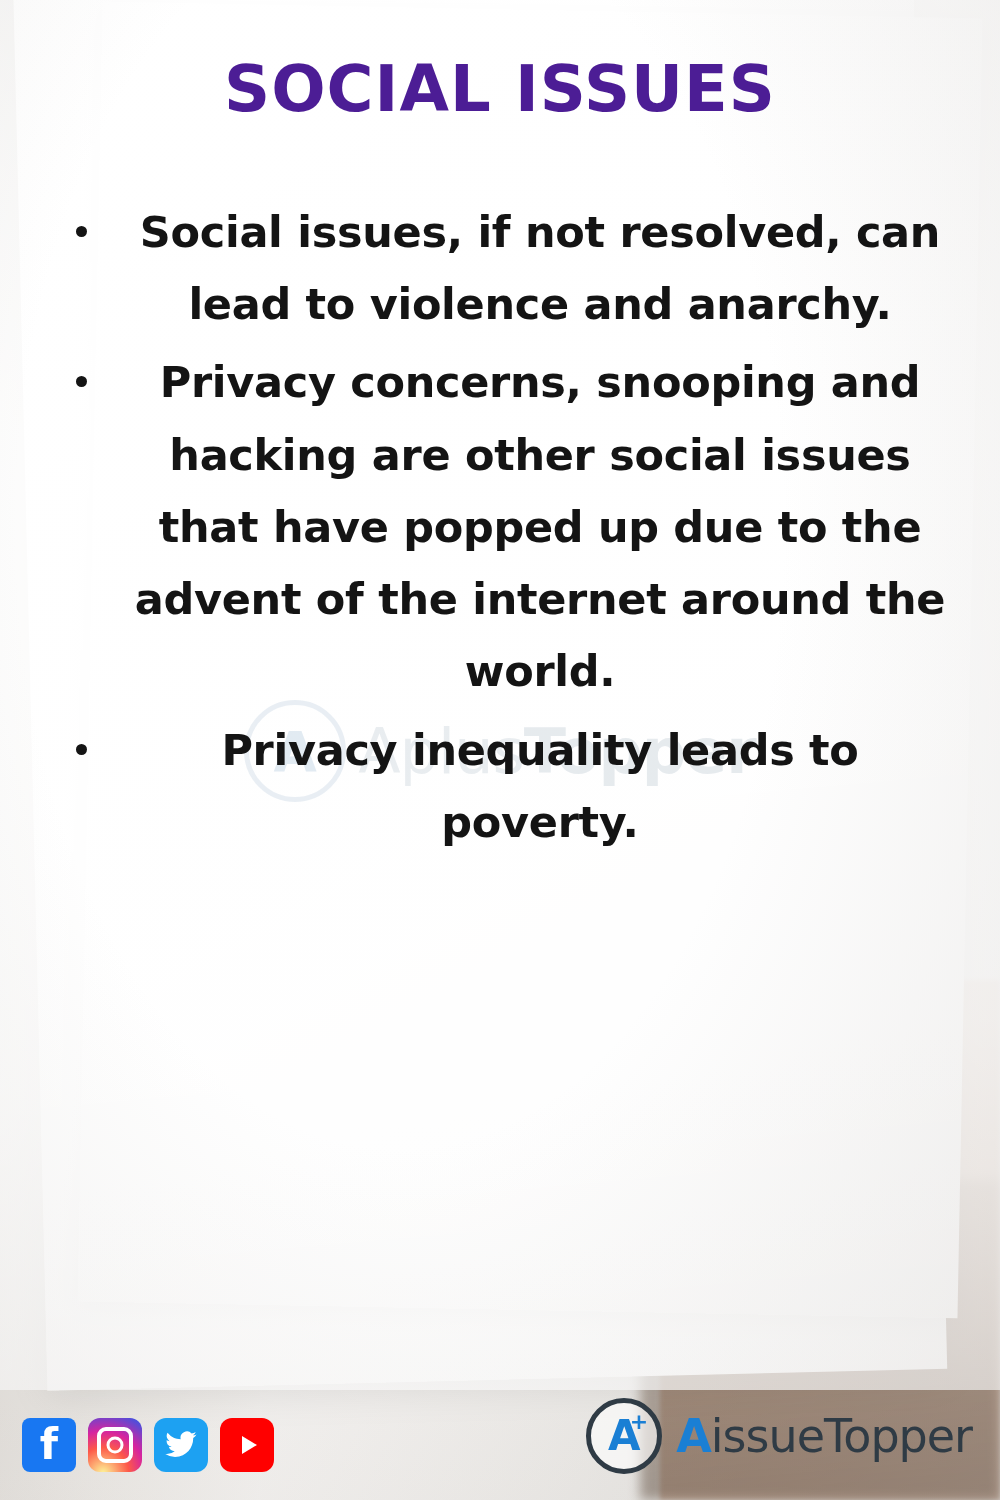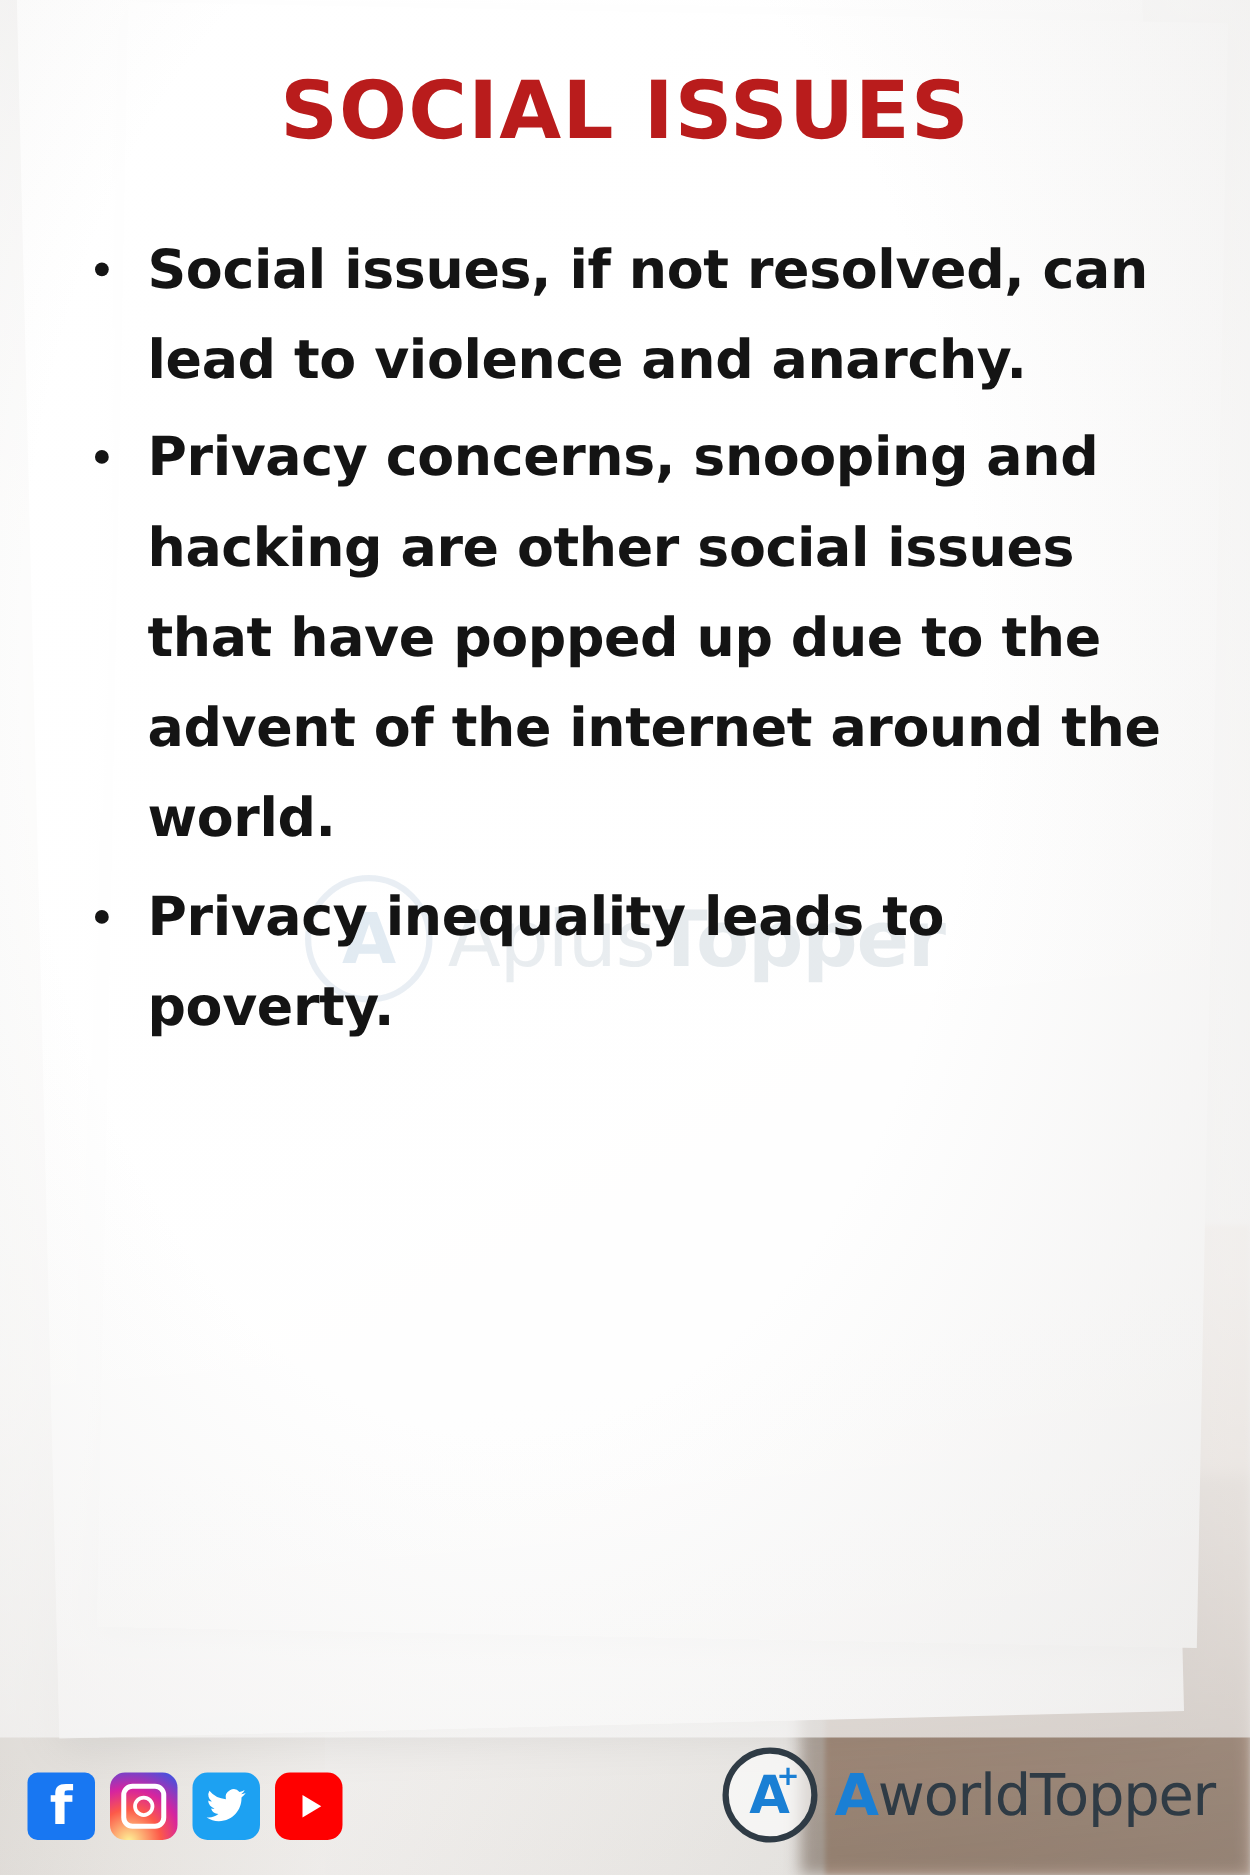--- a/index.html
+++ b/index.html
@@ -115,32 +115,33 @@
     position: absolute;
     inset: 0;
   }
   .title {
     position: absolute;
     top: 52px;
     width: 1000px;
     text-align: center;
     font-size: 64px;
     font-weight: 700;
-    color: #b91c1c;
+    color: #4c1d95;
     letter-spacing: 1px;
     font-family: "DejaVu Sans", sans-serif;
   }
   .bullets {
     position: absolute;
-    top: 180px;
+    top: 196px;
     left: 62px;
     width: 900px;
     margin: 0;
     padding: 0;
     list-style: none;
+    text-align: center;
   }
   .bullets li {
     position: relative;
     padding-left: 56px;
     margin-bottom: 6px;
     font-size: 43px;
     line-height: 1.68;
     font-weight: 700;
     color: #141414;
     font-family: "DejaVu Sans", sans-serif;
@@ -291,17 +292,17 @@
       <div class="soc soc-yt">
           <span class="tri"></span>
         </div>
     </div>
 
     <div class="brand">
       <div class="brand-mark">
         <span class="a">A</span>
         <span class="plus">+</span>
       </div>
-      <div class="brand-text"><span class="blue">A</span><span>world</span><span>Topper</span></div>
+      <div class="brand-text"><span class="blue">A</span><span>issue</span><span>Topper</span></div>
     </div>
 
   </div>
 </div>
 
 </body></html>

